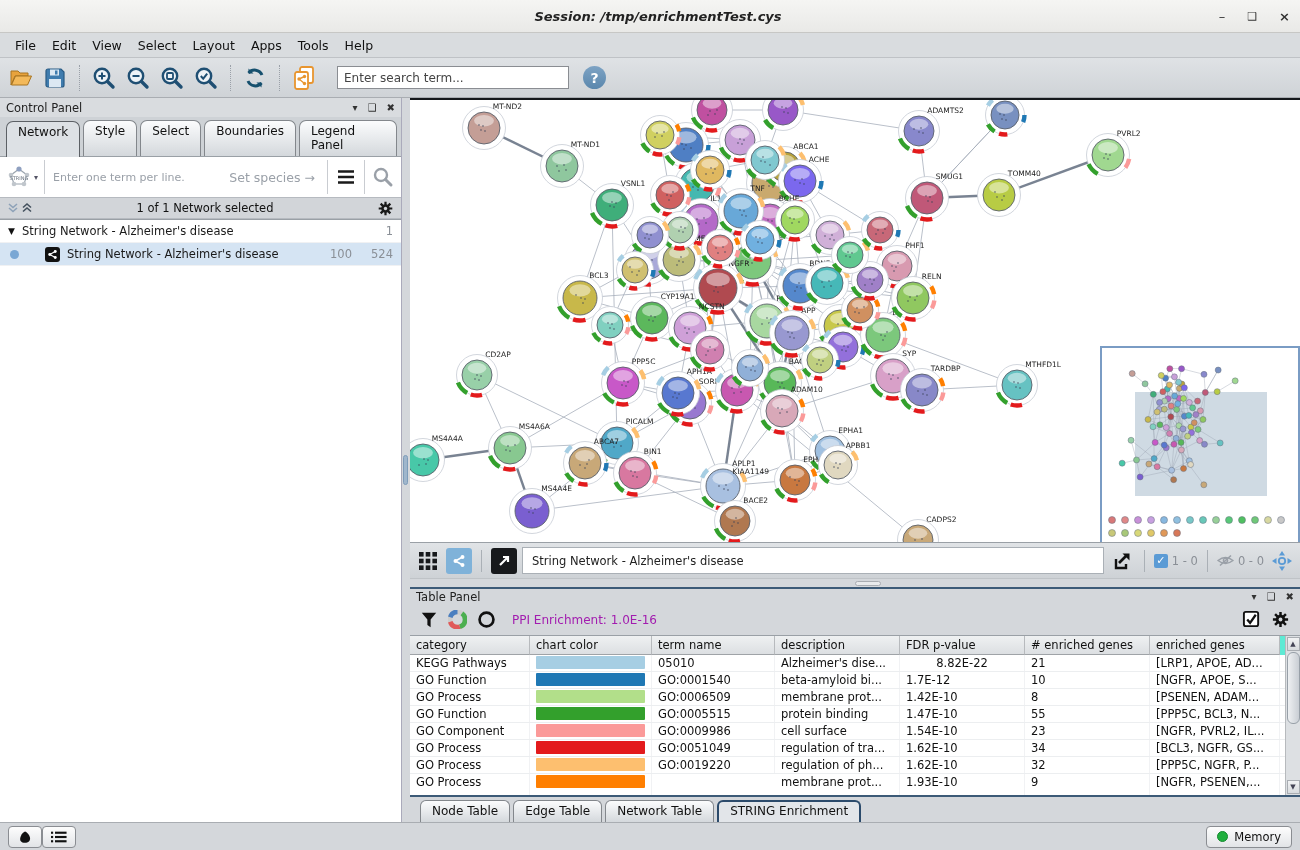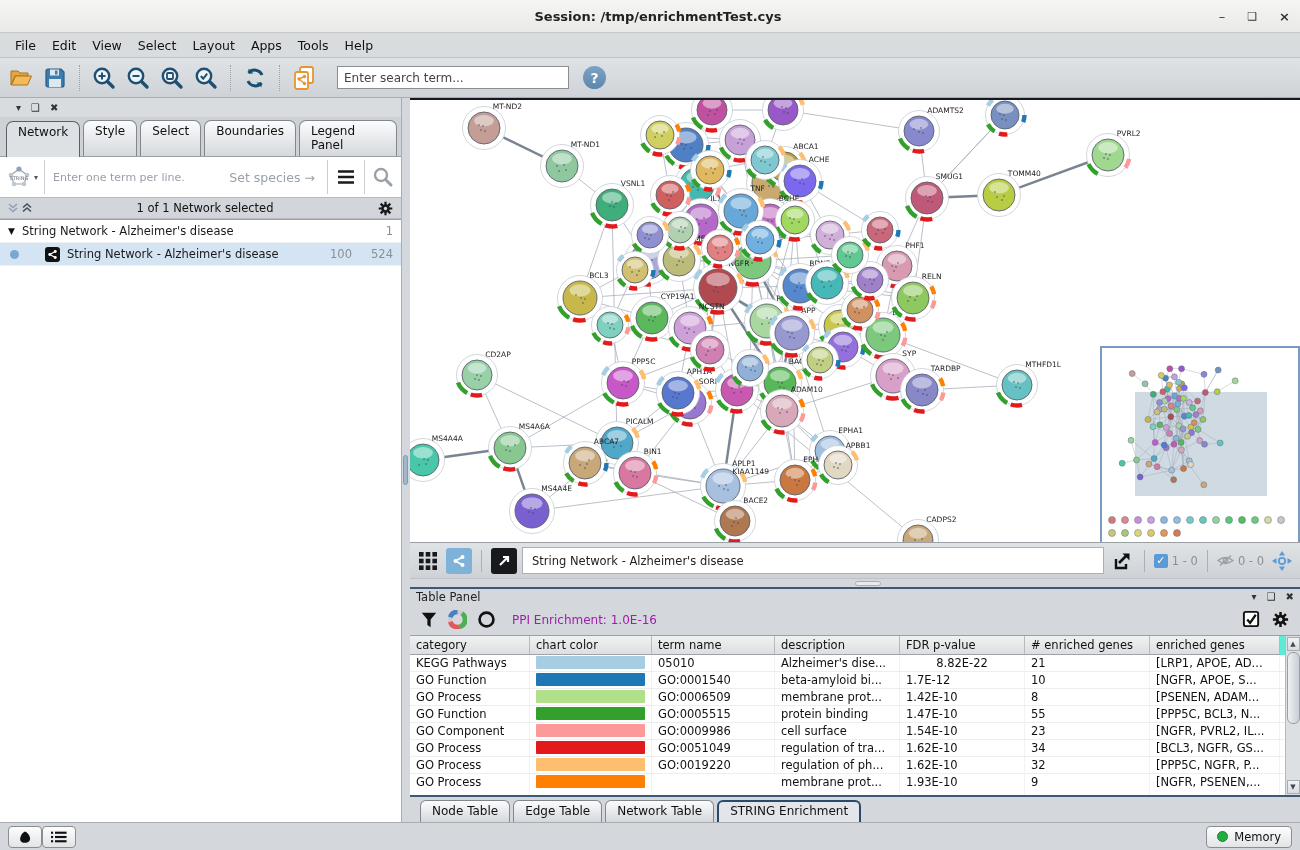--- a/index.html
+++ b/index.html
@@ -2,21 +2,21 @@
 <html><head>
 <meta charset="utf-8">
 <style>
   * { margin:0; padding:0; box-sizing:border-box; }
   html,body { width:1300px; height:850px; overflow:hidden; }
   body { font-family:"DejaVu Sans","Liberation Sans",sans-serif; font-size:12px; color:#1a1a1a; background:#d4d7db; }
   .window { width:1300px; height:850px; display:flex; flex-direction:column; }
 
   
   .titlebar { height:33px; background:linear-gradient(#f5f5f3,#e9e9e7); border-bottom:1px solid #c7c7c5; display:flex; align-items:center; position:relative; flex:0 0 33px; }
-  .titlebar .title { position:absolute; left:16px; right:0; text-align:center; font-weight:bold; font-size:13px; color:#222; }
+  .titlebar .title { position:absolute; left:16px; right:0; text-align:center; font-weight:bold; font-size:13px; color:#222;font-style:italic; }
   .winctl { position:absolute; right:10px; display:flex; gap:22px; align-items:center; }
   .winctl span { font-size:13px; color:#333; cursor:default; line-height:1; }
 
   
   .menubar { height:25px; background:#d9dcdf; border-bottom:1px solid #bfc2c6; display:flex; align-items:center; padding-left:8px; gap:2px; flex:0 0 25px; }
   .menubar .mi { padding:14px 7px; font-size:12.5px; color:#111; }
 
   
   .toolbar { height:40px; background:linear-gradient(#dfe2e5,#cfd3d7); border-bottom:1px solid #a9adb2; display:flex; align-items:center; padding:0 6px; gap:4px; flex:0 0 40px; }
   .tbtn { width:30px; height:30px; display:flex; align-items:center; justify-content:center; border-radius:3px; }
@@ -193,20 +193,21 @@
     <input class="search-input" type="text" placeholder="Enter search term..." style="">
     <div class="helpbtn">
         <span>?</span>
       </div>
   </div>
 
   <div class="main">
 
     <div class="left">
       <div class="panel-head">
+        <span class="ph-title">Control Panel</span>
         <span class="ph-ic">▾</span>
         <span class="ph-ic">❑</span>
         <span class="ph-ic" style="font-weight:bold;">✖</span>
       </div>
       <div class="cp-tabs" id="cp-tabs">
           <div class="cp-tab active">Network</div>
           <div class="cp-tab">Style</div>
           <div class="cp-tab">Select</div>
           <div class="cp-tab">Boundaries</div>
           <div class="cp-tab">Legend Panel</div>

